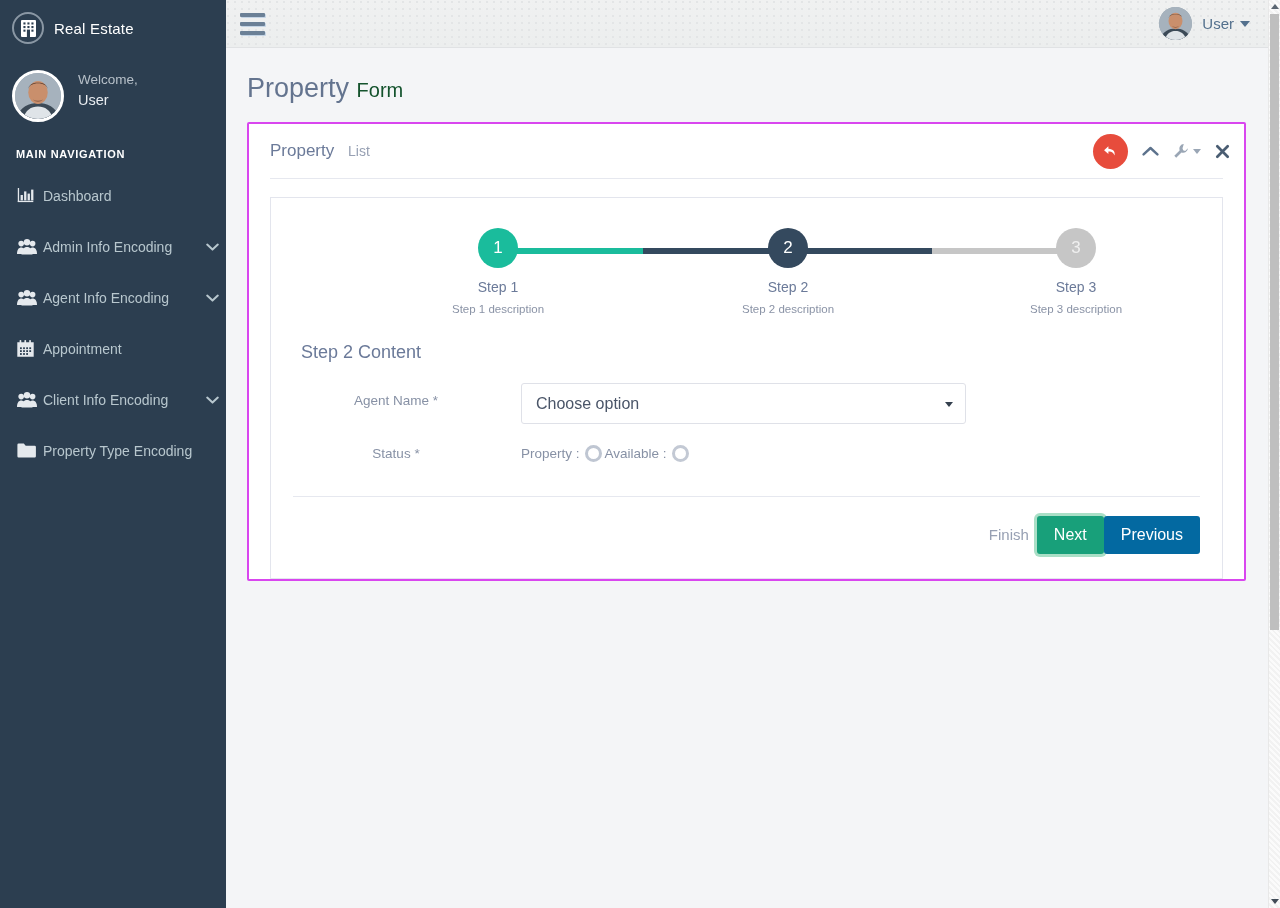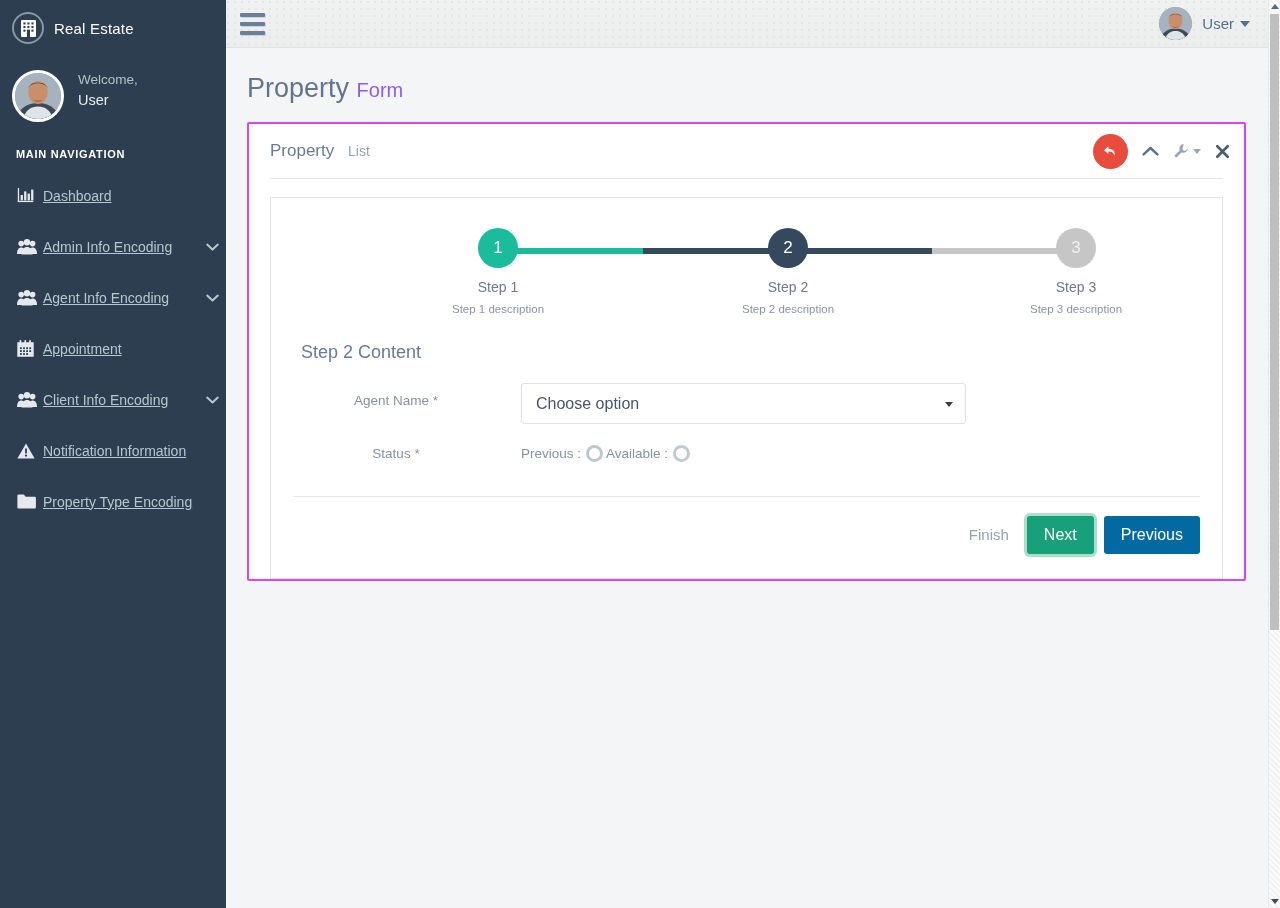--- a/index.html
+++ b/index.html
@@ -65,21 +65,21 @@
     height: 51px; padding-left: 14px;
     color: #b8c7ce; font-size: 14px;
     cursor: pointer; position: relative;
     border-left: 3px solid transparent;
   }
   .nav-item .nav-ico {
     width: 26px; flex: none;
     display: flex; align-items: center; justify-content: flex-start;
     color: #e5e9ed;
   }
-  .nav-item .nav-label { flex: 1 1 auto; white-space: nowrap; text-decoration: underline; }
+  .nav-item .nav-label { flex: 1 1 auto; white-space: nowrap; }
   .nav-item .nav-caret { width: 28px; flex: none; text-align: center; color: #b8c7ce; }
   .nav-item.active {
     background: #374e63;
     border-top: 1px solid #44586b;
     border-bottom: 1px solid #44586b;
     color: #ffffff;
   }
   .nav-item.active::after {
     content: ""; position: absolute; right: 0; top: -1px; bottom: -1px;
     width: 4px; background: #18bc9c;
@@ -127,21 +127,21 @@
   .main {
     position: absolute; left: 226px; top: 48px;
     width: 1042px; height: 860px;
     background: #f4f5f7;
   }
   .page-title {
     font-size: 27px; color: #7e8aa2; font-weight: normal;
     padding: 25px 0 18px 21px; margin: 0;
   }
   .page-title b { color: #64748f; font-weight: normal; }
-  .page-title .sub { font-size: 20px; color: #8b5cf6; }
+  .page-title .sub { font-size: 20px; color: #14532d; }
 
   .card {
     margin: 0 22px 0 21px;
     background: #ffffff;
     border: 2px solid #d946ef;
     border-radius: 2px;
     min-height: 458px;
   }
   .card-head {
     height: 54px; display: flex; align-items: center;
@@ -229,21 +229,21 @@
   .radio-dot {
     width: 17px; height: 17px; border-radius: 50%;
     border: 3px solid #bfc6d2; background: #fff;
     margin: 0 3px 0 5px; cursor: pointer; flex: none;
   }
   .radio-dot.sm { border-color: #c3c9d4; }
 
   .foot-divider { height: 1px; background: #e6e8ef; margin: 34px 0 0 0; }
   .foot-actions {
     display: flex; align-items: center; justify-content: flex-end;
-    gap: 10px; padding-top: 19px;
+    padding-top: 19px;
   }
   .link-finish {
     font-size: 15px; color: #97a0b3; cursor: pointer; padding: 0 8px;
   }
   .btn {
     border: none; border-radius: 3px; cursor: pointer;
     font-size: 16px; color: #fff; padding: 10px 17px;
     font-family: "Liberation Sans", sans-serif;
     line-height: 1.1;
   }
@@ -412,31 +412,20 @@
                 <path d="M0 15 C0 10.6 2 8.6 4.2 8.6 C6.4 8.6 8.4 10.6 8.4 15 Z"></path>
                 <path d="M11.6 15 C11.6 10.6 13.5 8.6 15.6 8.6 C17.9 8.6 20 10.6 20 15 Z"></path>
                 <path d="M4.5 15.6 C4.5 10.4 7 8 10 8 C13 8 15.5 10.4 15.5 15.6 Z"></path>
               </g>
             </svg>
           </span>
           <span class="nav-label">Client Info Encoding</span>
           <span class="nav-caret"><svg width="13" height="9" viewBox="0 0 13 9">
               <path d="M1.2 1.6 L6.5 6.6 L11.8 1.6" stroke="#b8c7ce" stroke-width="2" fill="none" stroke-linecap="round" stroke-linejoin="round"></path>
             </svg></span>
-        </div>
-        <div class="nav-item">
-          <span class="nav-ico">
-            <svg width="18" height="16" viewBox="0 0 18 16">
-              <path d="M9 0.6 L17.6 15.4 H0.4 Z" fill="#e5e9ed"></path>
-              <rect x="8.1" y="5.2" width="1.8" height="5.4" rx="0.9" fill="#2c3e50"></rect>
-              <circle cx="9" cy="12.6" r="1.1" fill="#2c3e50"></circle>
-            </svg>
-          </span>
-          <span class="nav-label">Notification Information</span>
-          <span class="nav-caret"></span>
         </div>
         <div class="nav-item">
           <span class="nav-ico">
             <svg width="19" height="15" viewBox="0 0 19 15">
               <path d="M0.4 1.8 a1.2 1.2 0 0 1 1.2 -1.2 h5.2 l1.9 2.1 h9 a1.2 1.2 0 0 1 1.2 1.2 v9.3 a1.2 1.2 0 0 1 -1.2 1.2 h-16.1 a1.2 1.2 0 0 1 -1.2 -1.2 Z" fill="#e5e9ed"></path>
             </svg>
           </span>
           <span class="nav-label">Property Type Encoding</span>
           <span class="nav-caret"></span>
         </div>
@@ -542,21 +531,21 @@
               <span>Choose option</span>
               <span class="select-caret"></span>
             </div>
           </div>
         </div>
 
         <div class="form-row">
           <div class="form-label">Status *</div>
           <div class="form-field">
             <div class="radio-line">
-              <span>Previous :</span>
+              <span>Property :</span>
               <span class="radio-dot"></span>
               <span>Available :</span>
               <span class="radio-dot sm"></span>
             </div>
           </div>
         </div>
 
         <div class="foot-divider"></div>
         <div class="foot-actions">
           <span class="link-finish">Finish</span>

